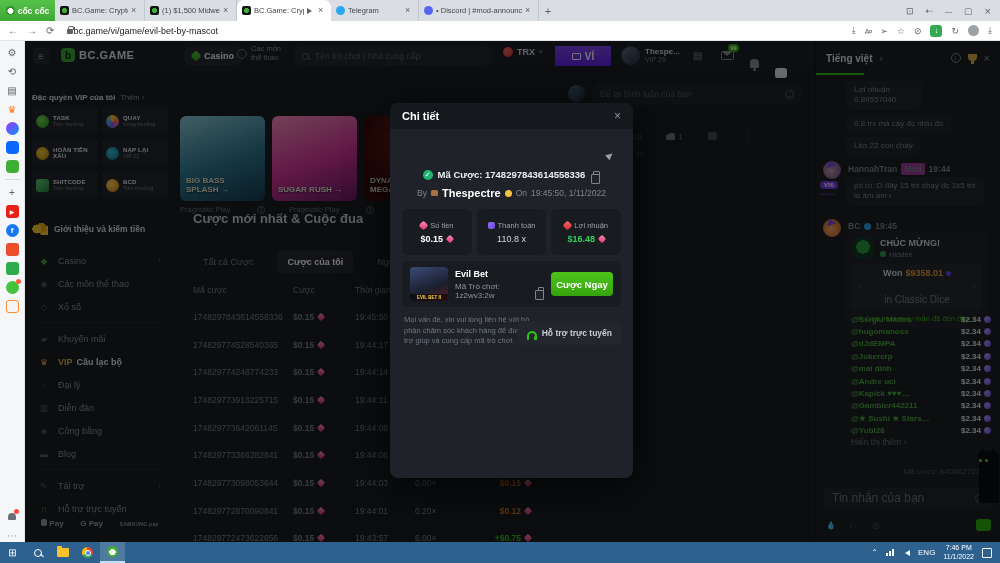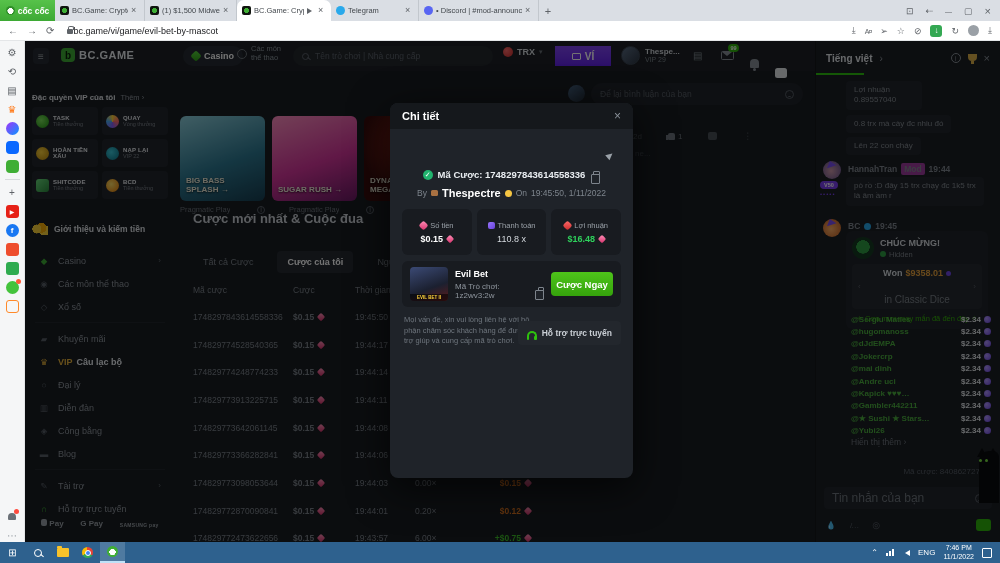--- a/index.html
+++ b/index.html
@@ -146,21 +146,21 @@
   .menu{position:absolute;left:0;top:178px;width:150px}
   .mi{height:23px;display:flex;align-items:center;gap:9px;padding:0 14px}
   .mi .mic{width:10px;font-size:8.5px;color:#596069;text-align:center;flex:none}
   .mi span{font-size:9px;color:#8f969e;white-space:nowrap}
   .mi .arr{margin-left:auto;color:#596069;font-size:8px}
   .mi .arr::after{content:"›"}
   .mdiv{height:1px;background:#23272e;margin:4px 10px}
   .vipgold{color:#e8b33d!important;font-weight:bold}
   .vipwhite{color:#e9edf1!important;font-weight:bold}
   .mic.grn{color:#3fae35}
-  .pays{position:absolute;left:0;top:448px;width:150px;display:flex;align-items:flex-end;justify-content:space-around;padding:0 8px}
+  .pays{position:absolute;left:0;top:448px;width:150px;display:flex;align-items:center;justify-content:space-around;padding:0 8px}
   .pays span{font-size:8px;color:#9aa1a8;font-weight:bold}
   .pays .ap::before{content:"";display:inline-block;width:6px;height:7px;background:#9aa1a8;border-radius:2px;margin-right:2px}
   .pays .sm{font-size:5px;letter-spacing:.3px}
 
   
   .main{position:absolute;left:150px;top:30px;width:640px;height:471px}
   .cards{position:absolute;left:5px;top:45px;display:flex;gap:7px}
   .card{width:85px;height:85px;border-radius:6px;position:relative;overflow:hidden;flex:none}
   .card .gt{position:absolute;left:6px;bottom:6px;font-size:8px;font-weight:bold;color:#f2efdc;line-height:1.1;text-shadow:0 1px 2px rgba(0,0,0,.7);text-transform:uppercase;width:70px}
   .g1{background:linear-gradient(160deg,#8ed0dd,#2e7a93 55%,#173f52)}

